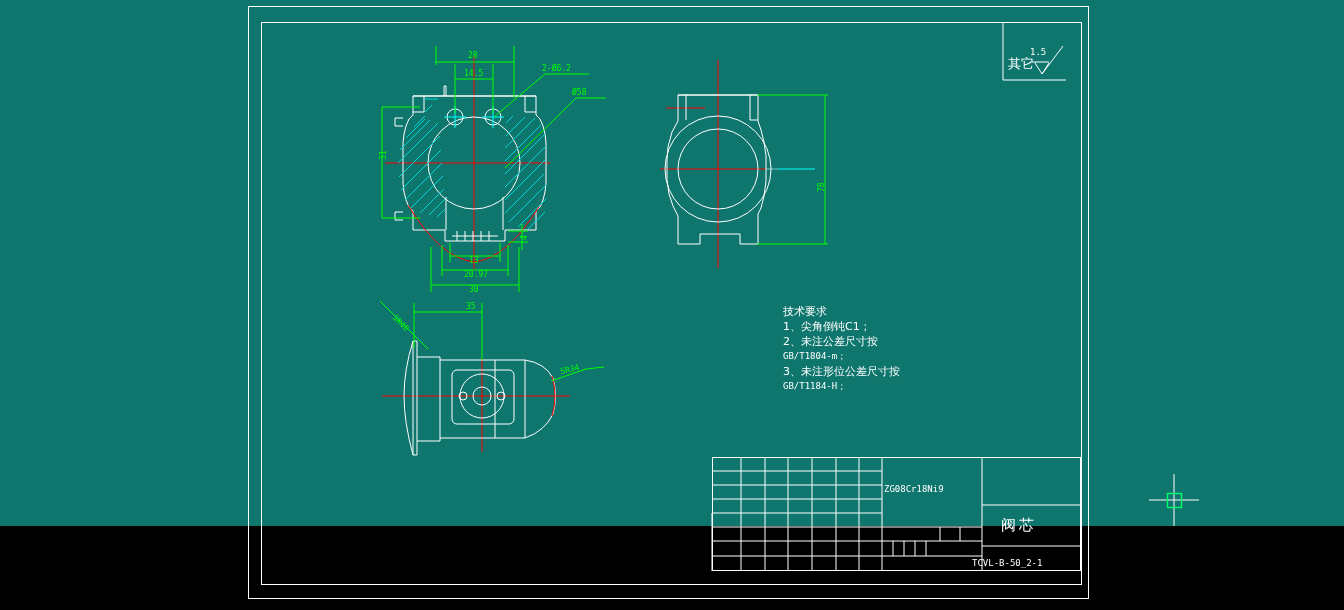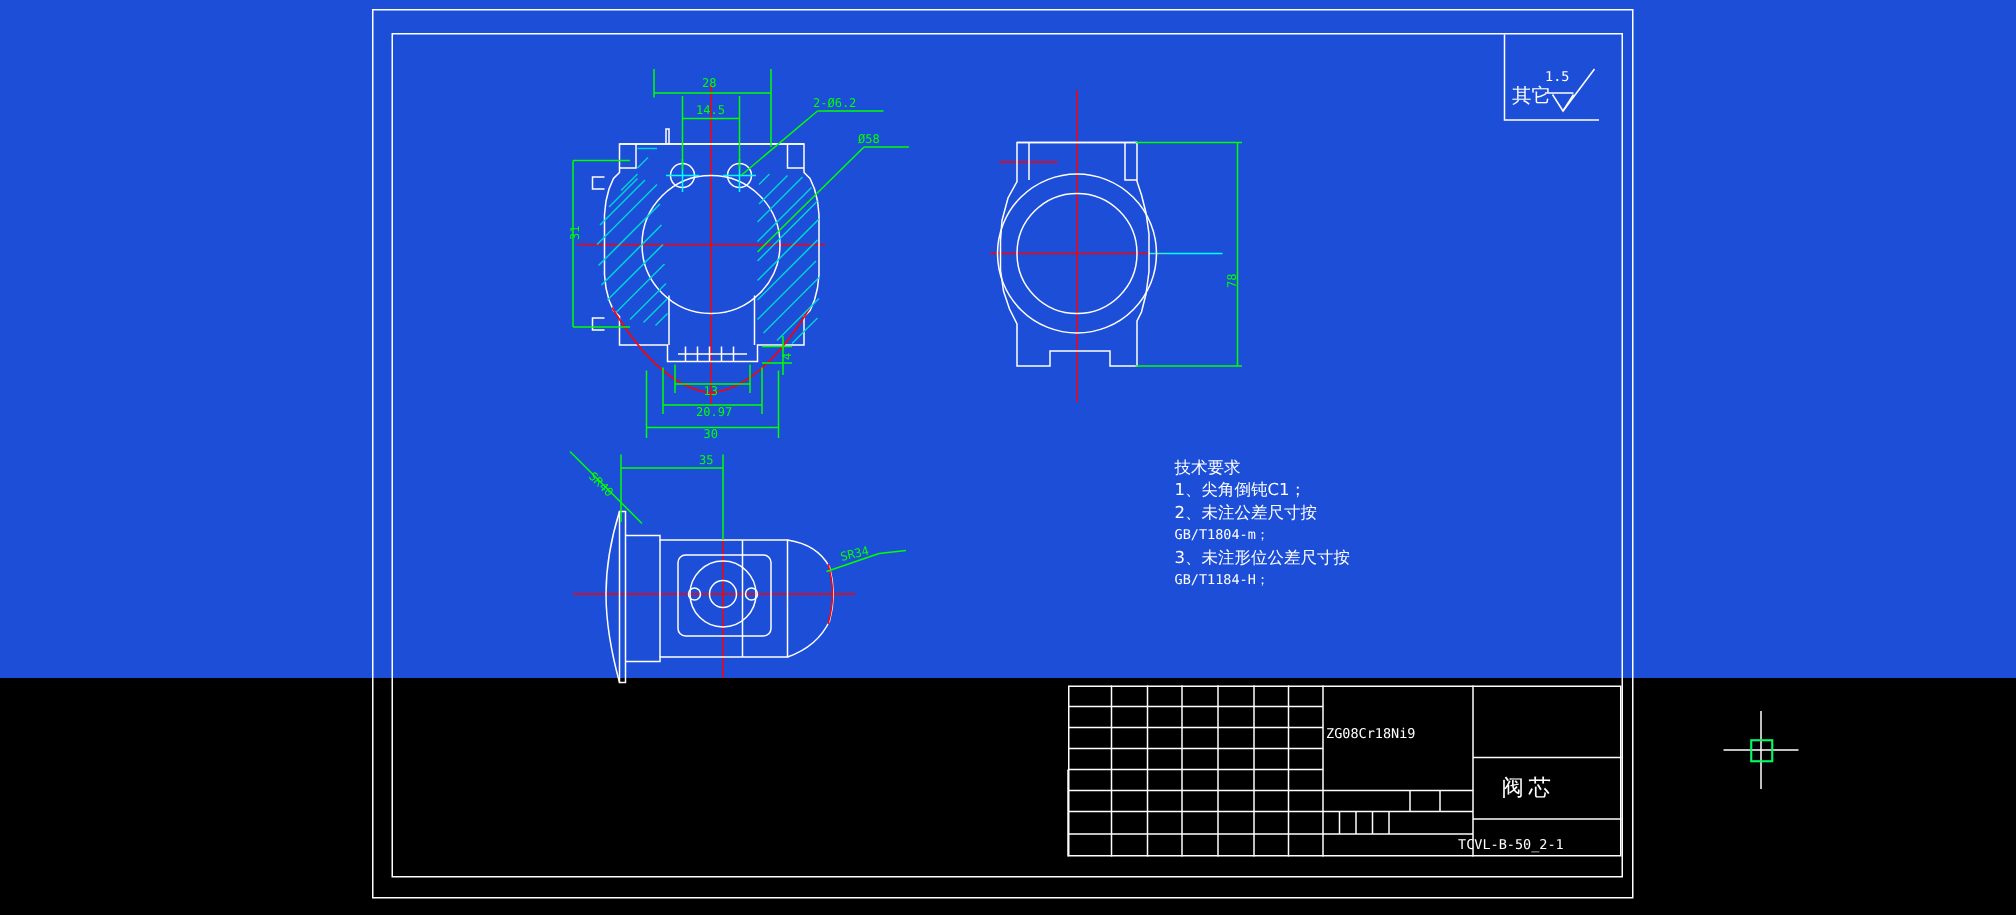--- a/index.html
+++ b/index.html
@@ -1,18 +1,18 @@
 <!DOCTYPE html>
 <html><head>
 <meta charset="utf-8">
 <style>
   html,body{margin:0;padding:0;background:#000;}
   body{width:1344px;height:610px;overflow:hidden;
        font-family:"DejaVu Sans Mono","Liberation Mono",monospace;}
-  #stage{position:relative;width:1344px;height:452px;background:#1d4ed8;}
+  #stage{position:relative;width:1344px;height:526px;background:#0f766e;}
   svg#cad{position:absolute;left:0;top:0;width:1344px;height:610px;display:block;}
   .wht{fill:none;stroke:#ffffff;stroke-width:1;}
   .grn{fill:none;stroke:#00ff00;stroke-width:1;}
   .red{fill:none;stroke:#ff0000;stroke-width:1;}
   .cya{fill:none;stroke:#00ffff;stroke-width:1;}
   .hatch{fill:none;stroke:#00d5d5;stroke-width:1;}
   .gtxt{fill:#00ff00;font-size:8px;font-family:"DejaVu Sans Mono","Liberation Mono",monospace;}
   .wtxt{fill:#ffffff;font-size:9px;font-family:"DejaVu Sans Mono","Liberation Mono",monospace;}
   .cntxt{fill:#ffffff;font-size:11px;font-family:"DejaVu Sans","Liberation Sans",sans-serif;}
   .cntxt-big{fill:#ffffff;font-size:15px;font-family:"DejaVu Sans","Liberation Sans",sans-serif;letter-spacing:3px;}

